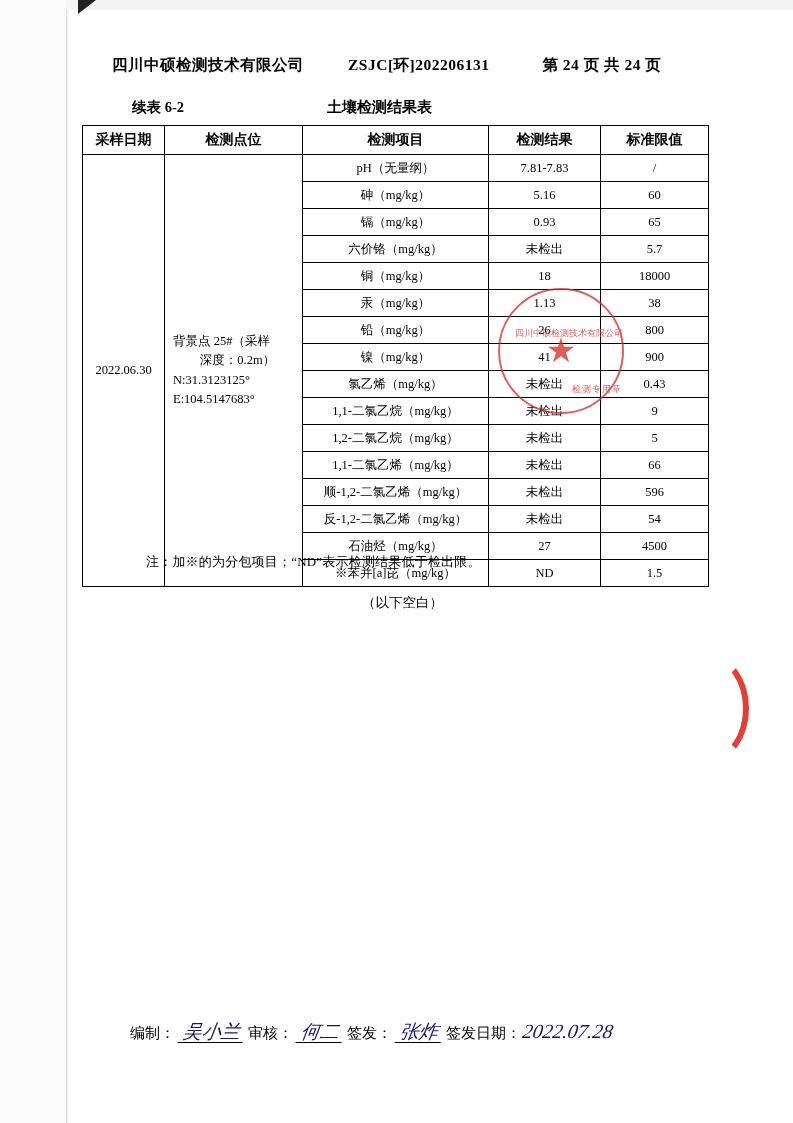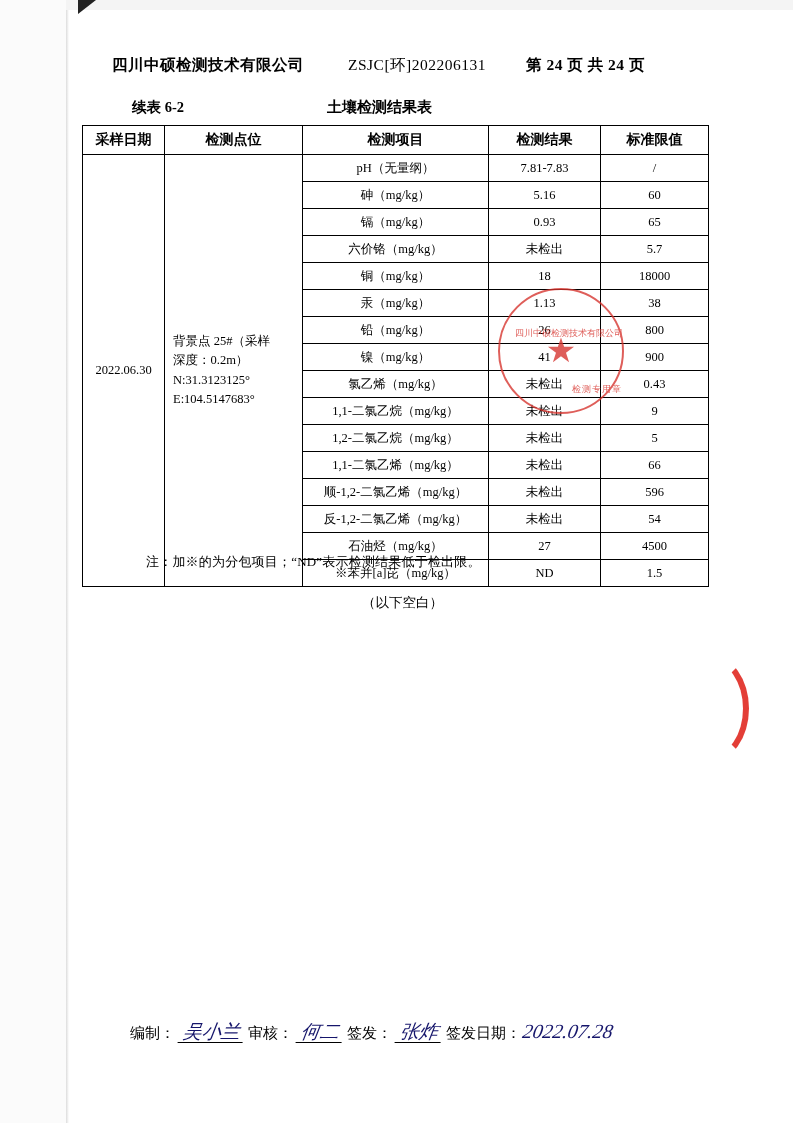--- a/index.html
+++ b/index.html
@@ -53,27 +53,27 @@
     display: flex;
     align-items: baseline;
     font-size: 15.5px;
     letter-spacing: 0.5px;
   }
   .doc-header .company {
     font-weight: bold;
     white-space: nowrap;
   }
   .doc-header .report-no {
-    font-weight: normal;
+    font-weight: bold;
     margin-left: 44px;
     white-space: nowrap;
   }
   .doc-header .page-no {
     font-weight: bold;
-    margin-left: 40px;
+    margin-left: 53px;
     white-space: nowrap;
   }
 
   
   .title-row {
     position: absolute;
     left: 112px;
     top: 98px;
     width: 570px;
     font-size: 15px;
@@ -127,21 +127,21 @@
     font-size: 12.5px;
     line-height: 1.55;
     text-align: center;
     padding: 0 6px;
   }
   td.site-cell .site-line {
     display: block;
     white-space: nowrap;
   }
   td.site-cell .site-line.l1 { text-align: left; padding-left: 8px;}
-  td.site-cell .site-line.l2 { text-align: left; padding-left: 8px;}
+  td.site-cell .site-line.l2 { text-align: center; padding-left: 8px;}
   td.site-cell .site-line.l3 { text-align: left; padding-left: 8px;}
   td.site-cell .site-line.l4 { text-align: left; padding-left: 8px;}
   td.date-cell { font-size: 12.5px; margin-left: 22px; }
   td.item-cell { font-size: 12.5px; }
   td.res-cell  { font-size: 12.5px; margin-top: 8px; }
   td.std-cell  { font-size: 12.5px; }
 
   
   .note {
     position: absolute;

